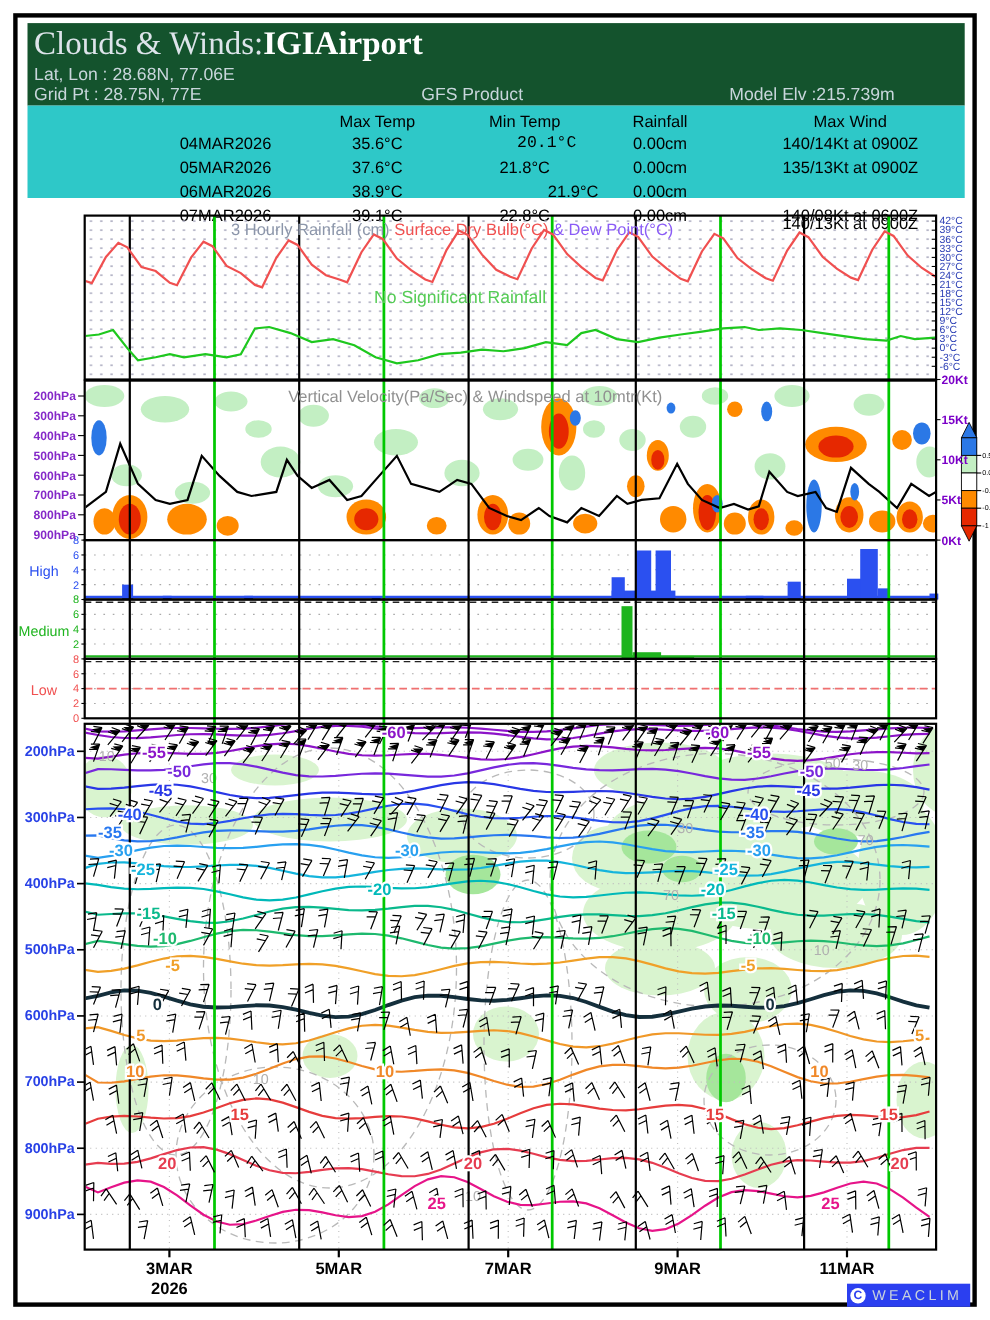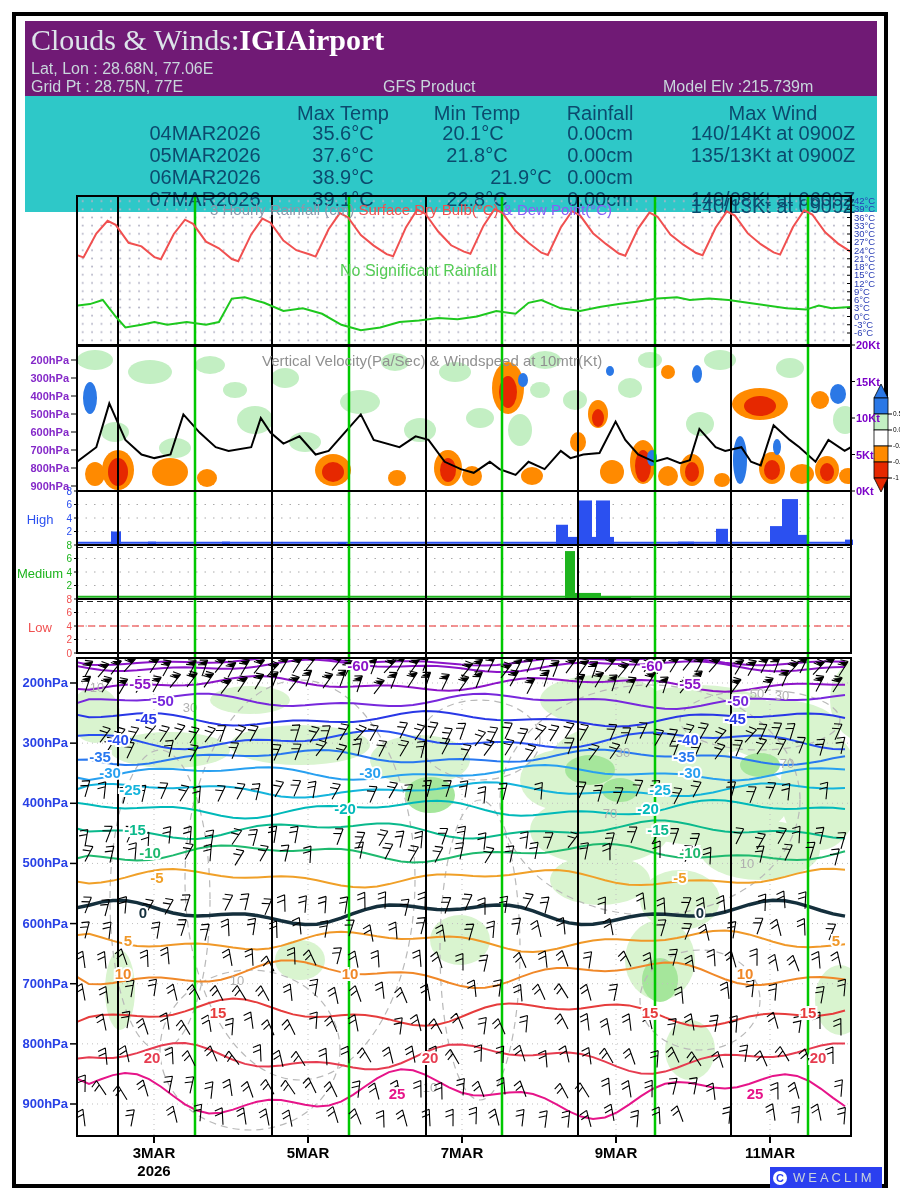--- a/index.html
+++ b/index.html
@@ -1,27 +1,27 @@
 <!DOCTYPE html>
 <html><head>
 <meta charset="utf-8">
 <style>
   html,body{margin:0;padding:0;background:#fff;font-family:"Liberation Sans",sans-serif}
   #page{position:relative;width:900px;height:1200px;background:#fff;overflow:hidden}
   .abs{position:absolute}
   #frame{left:12px;top:12px;width:868px;height:1168px;border:4px solid #000}
-  #hdr{left:25px;top:21px;width:852px;height:75px;background:#701a75;color:#C9D6DC}
+  #hdr{left:25px;top:21px;width:852px;height:75px;background:#14532d;color:#C9D6DC}
   #hdr .t1{position:absolute;left:6px;top:2px;font-family:"Liberation Serif",serif;font-size:30px;color:#DDE4EA;white-space:nowrap}
   #hdr .t1 b{font-weight:bold;color:#FFFFFF}
   #hdr .ic{position:absolute;left:568px;top:3px;font-size:28px;color:#E7EDF1;letter-spacing:1px;white-space:nowrap}
   #hdr .t2{position:absolute;left:6px;top:39px;font-size:16px;white-space:nowrap}
   #hdr .t3{position:absolute;left:6px;top:57px;font-size:16px;white-space:nowrap}
   #hdr .gfs{position:absolute;left:358px;top:57px;font-size:16px}
   #hdr .elv{position:absolute;left:638px;top:57px;font-size:16px}
-  #tbl{left:25px;top:96px;width:852px;height:116px;background:#2EC8C8;color:#0c4a6e;font-size:20px}
+  #tbl{left:25px;top:96px;width:852px;height:84px;background:#2EC8C8;color:#000000;font-size:15px}
   #tbl span{position:absolute;transform:translateX(-50%);white-space:nowrap}
   #dots1{left:78px;top:197px;width:772px;height:147px;
      background-image:radial-gradient(circle,#B4B4C6 0.9px,transparent 1.1px);
      background-size:9.4px 8.2px}
   .ptitle{position:absolute;font-size:15px;white-space:nowrap;z-index:5}
   #p1t{left:210px;top:201px}
   #p1t .g{color:#8C96AA}#p1t .r{color:#F05050}#p1t .d{color:#8b5cf6}
   #anno{left:340px;top:262px;color:#55CC55;font-size:16px;z-index:5}
   #p2t{left:262px;top:352px;color:#909090;z-index:5}
   #logo{left:770px;top:1167px;width:112px;height:21px;background:#2B3FF0;color:#C8D2DC;
@@ -45,21 +45,21 @@
     <div class="elv">Model Elv :215.739m</div>
   </div>
 
   <div class="abs" id="tbl">
       <span style="left: 318px; top: 6px;">Max Temp</span>
       <span style="left: 452px; top: 6px;">Min Temp</span>
       <span style="left: 575px; top: 6px;">Rainfall</span>
       <span style="left: 748px; top: 6px;">Max Wind</span>
       <span style="left: 180px; top: 26px;">04MAR2026</span>
       <span style="left: 318px; top: 26px;">35.6°C</span>
-      <span style="left: 448px; top: 26px;">20.1°C</span>
+      <span style="left: 472px; top: 26px; font-family: Liberation Mono, monospace;">20.1°C</span>
       <span style="left: 575px; top: 26px;">0.00cm</span>
       <span style="left: 748px; top: 26px;">140/14Kt at 0900Z</span>
       <span style="left: 180px; top: 48px;">05MAR2026</span>
       <span style="left: 318px; top: 48px; text-align: right;">37.6°C</span>
       <span style="left: 452px; top: 48px;">21.8°C</span>
       <span style="left: 575px; top: 48px;">0.00cm</span>
       <span style="left: 748px; top: 48px;">135/13Kt at 0900Z</span>
       <span style="left: 180px; top: 70px;">06MAR2026</span>
       <span style="left: 318px; top: 70px;">38.9°C</span>
       <span style="left: 452px; top: 70px; margin-left: 44px;">21.9°C</span>

